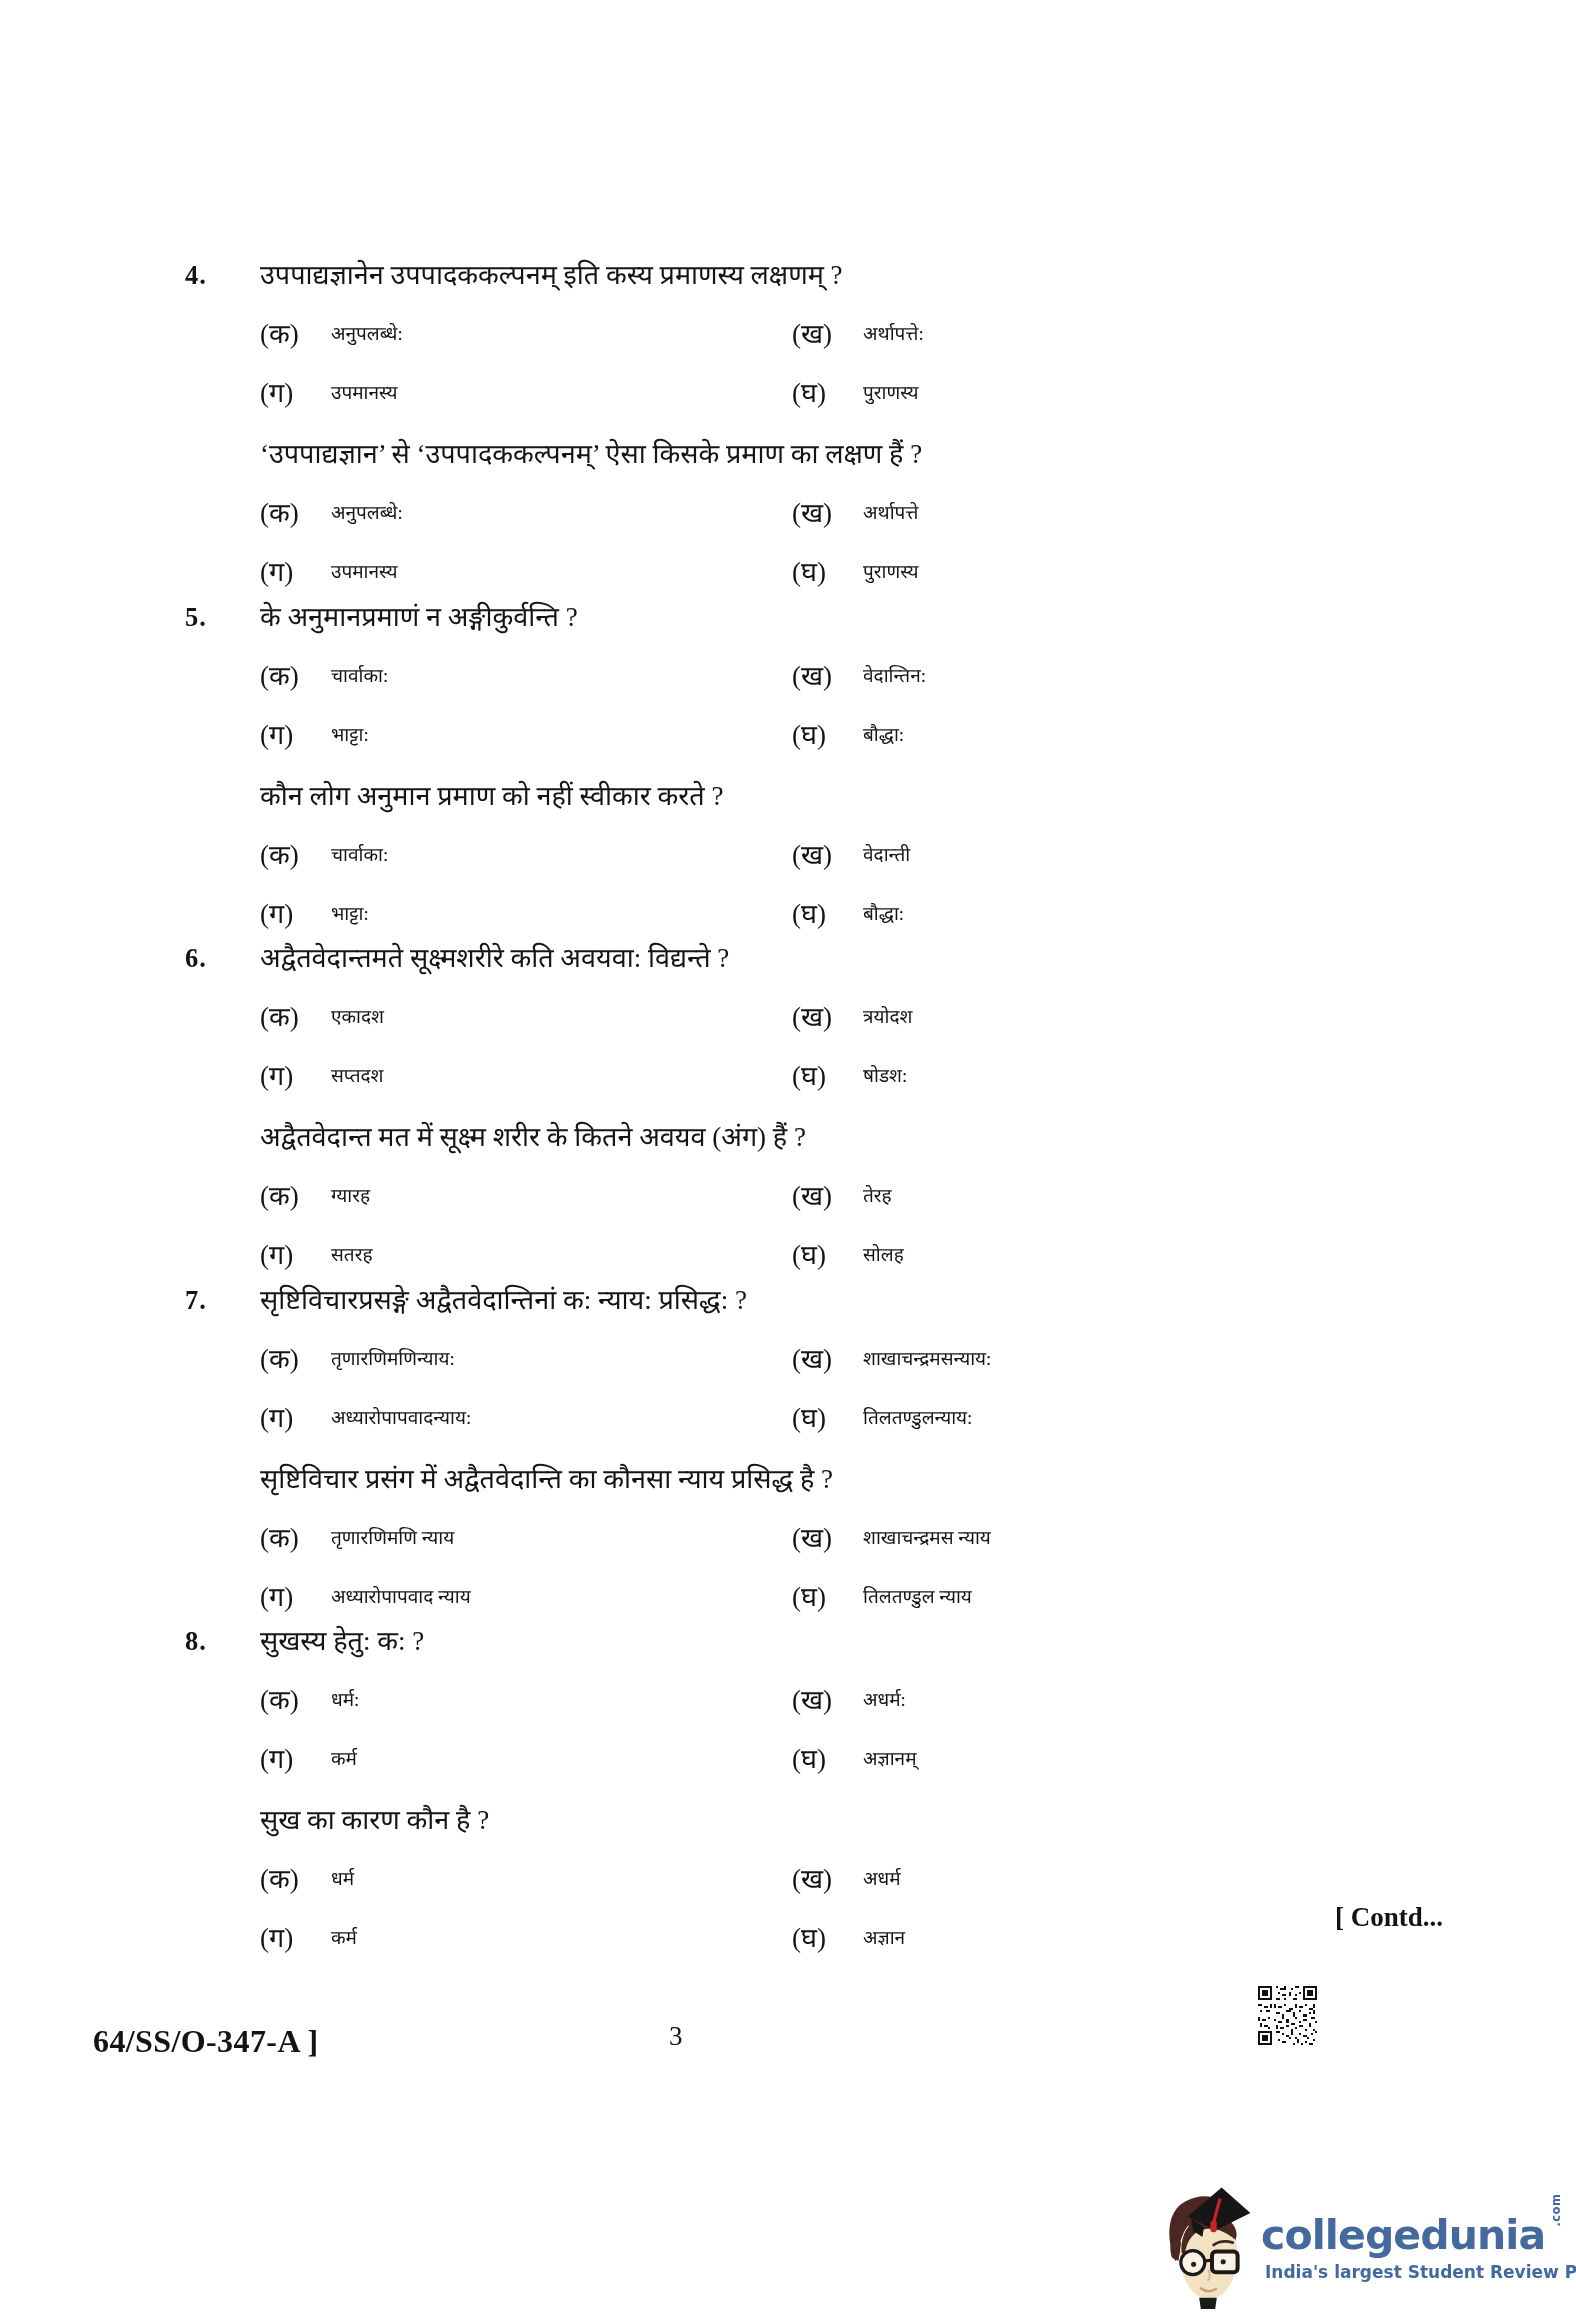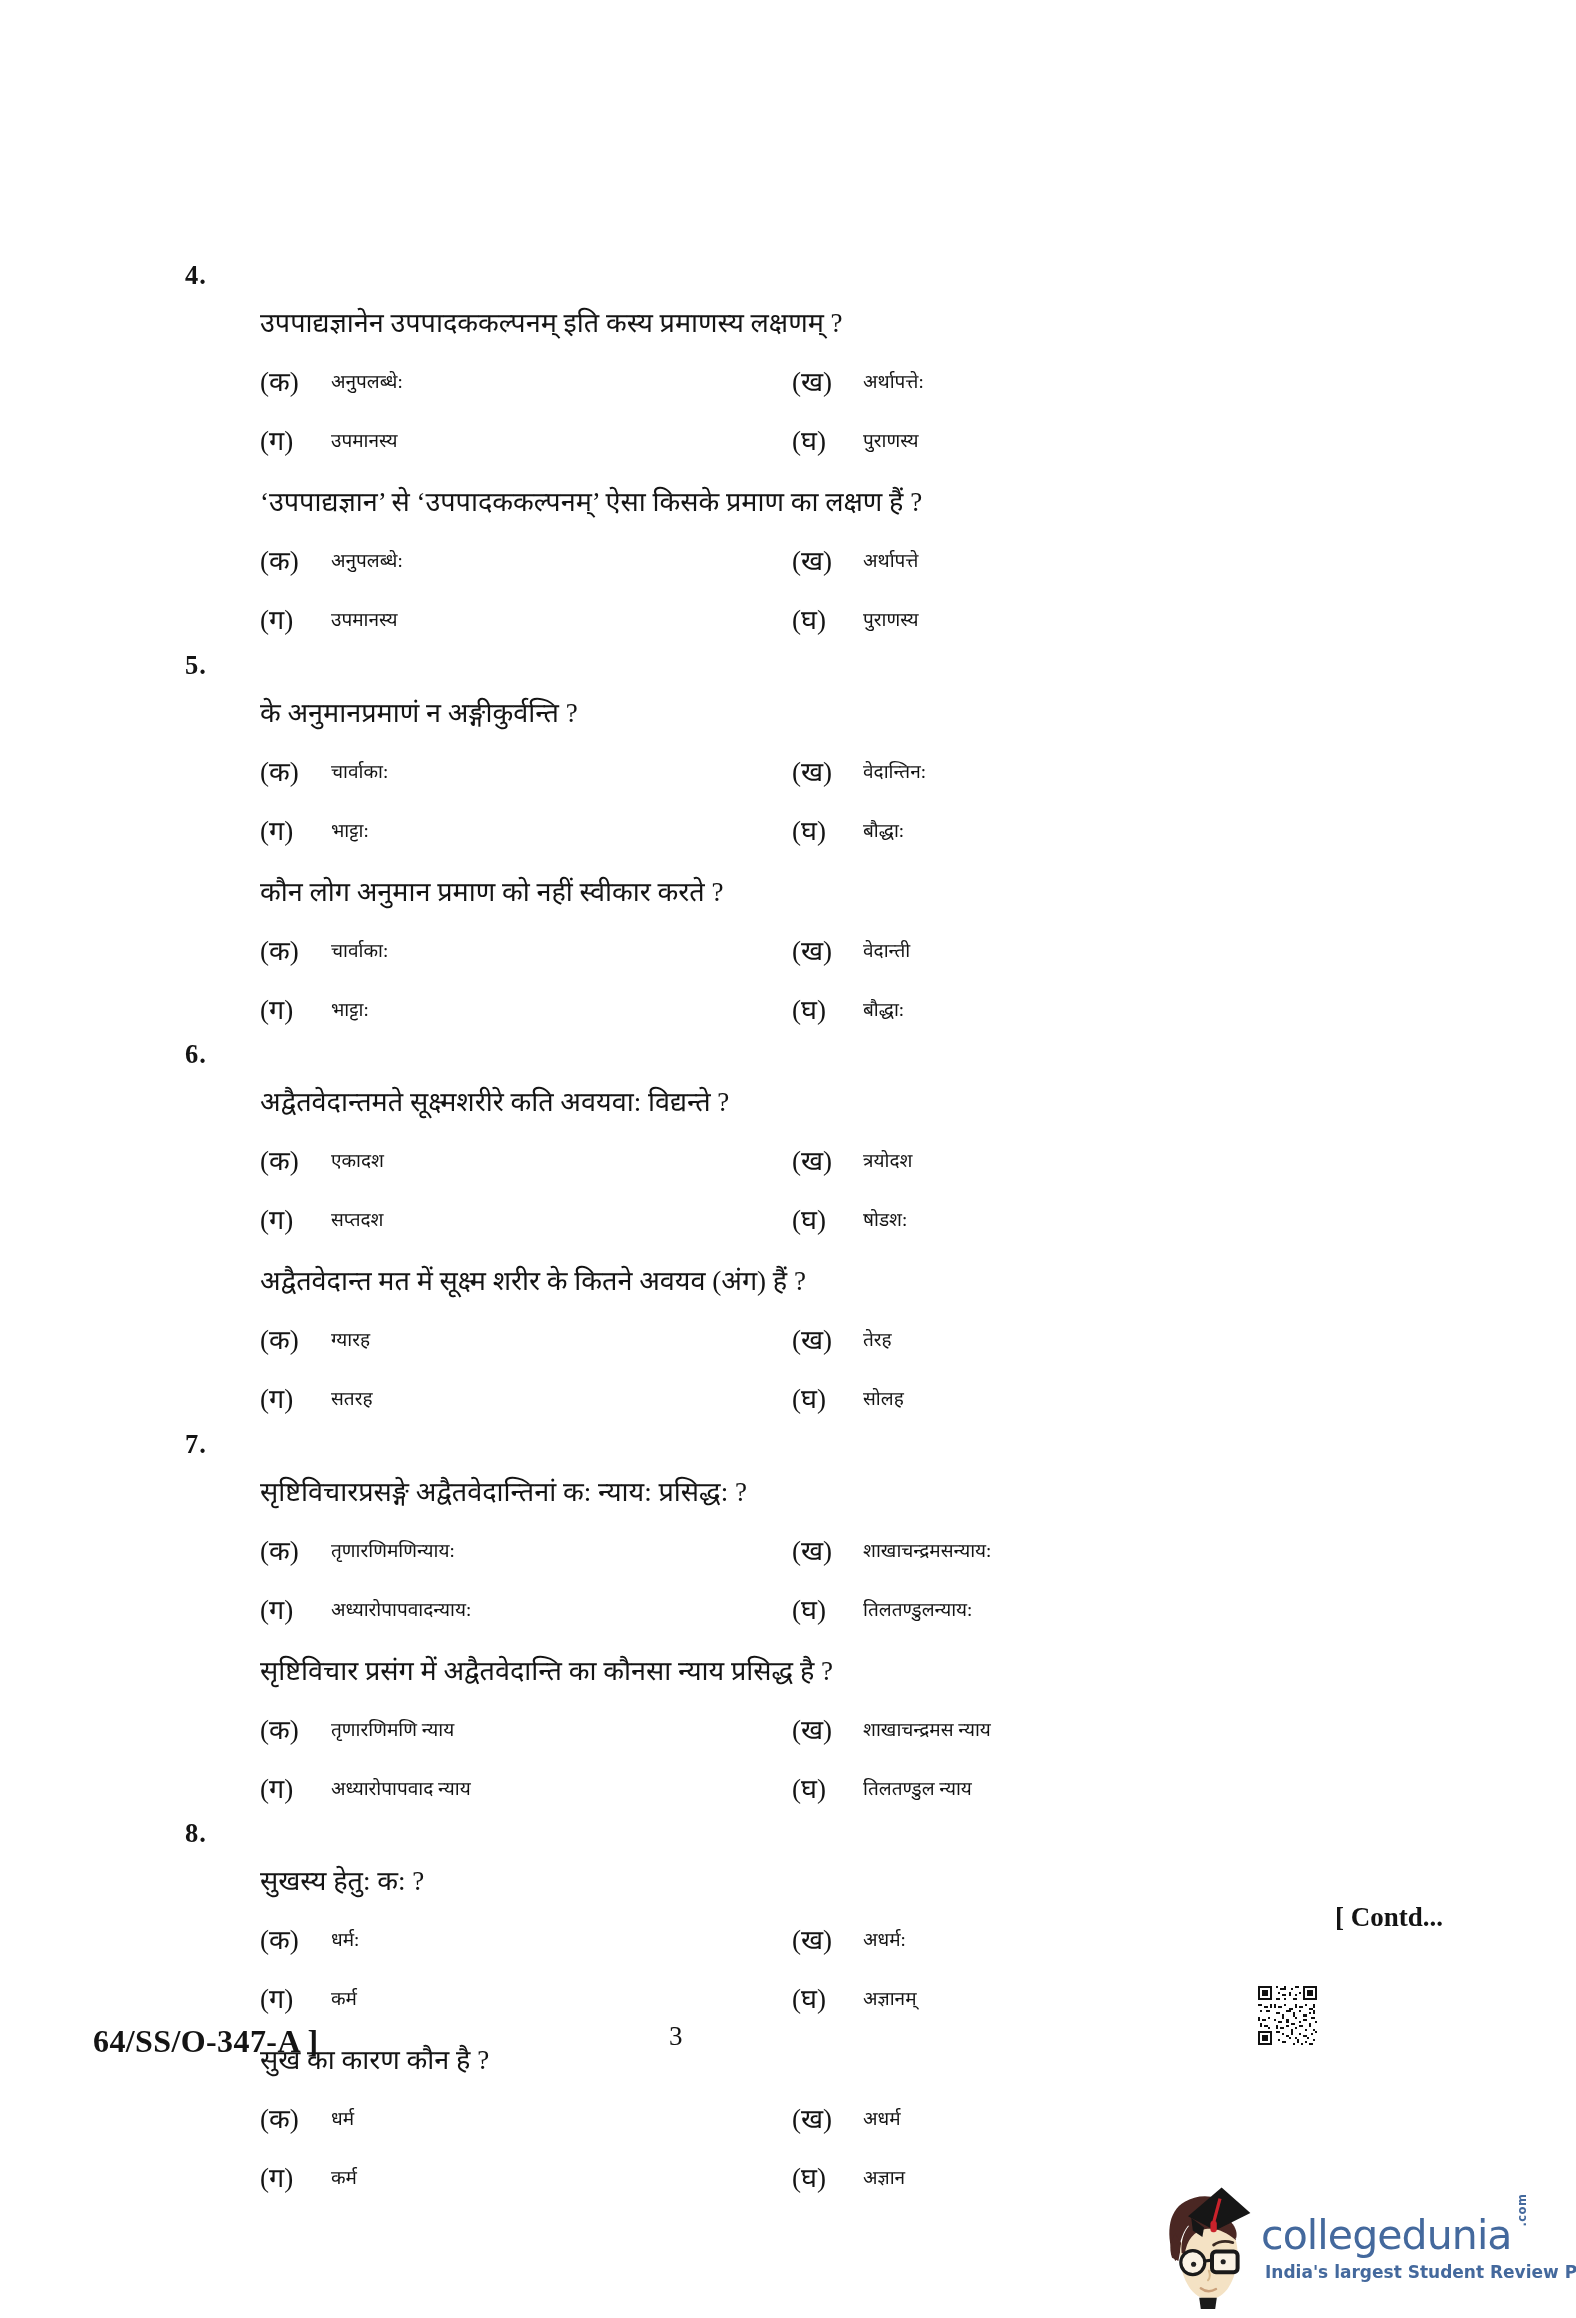--- a/index.html
+++ b/index.html
@@ -23,21 +23,20 @@
   .q-line { display:flex; align-items:flex-start; }
   .q-num {
     width:75px; flex:0 0 75px;
     font-weight:bold; font-size:26.5px; line-height:34px;
     letter-spacing:0.9px;
   }
   .q-body { flex:1; }
   .q-text {
     font-size:27px; line-height:34px;
     white-space:nowrap;
-    margin-top:48px;
   }
   .q-text.hindi { margin-top:27px; }
   .opt-row { display:flex; margin-top:25px; }
   .opt { display:flex; }
   .opt.opt1 { width:532px; flex:0 0 532px; }
   .opt-label { width:71px; flex:0 0 71px; font-size:27px; line-height:34px; }
   .opt-text { font-size:19px; line-height:34px; white-space:nowrap; }
 
   .footer-left {
     position:absolute; left:93px; top:2023px;
@@ -52,21 +51,21 @@
     font-weight:bold; font-size:27px;
   }
   .qr { position:absolute; left:1258px; top:1986px; width:59px; height:59px; }
   .qr svg { width:100%; height:100%; shape-rendering:crispEdges; }
 
   .branding { position:absolute; left:1148px; top:2163px; width:428px; height:155px; }
   .mascot { position:absolute; left:16px; top:17.7px; width:88px; height:138px; }
   .logo-line { position:absolute; left:113px; top:51px; display:flex; align-items:flex-start; }
   .logo-text {
     font-family:"DejaVu Sans","Liberation Sans",sans-serif;
-    font-weight:normal; font-size:41px; letter-spacing:-0.9px;
+    font-weight:bold; font-size:41px; letter-spacing:-0.9px;
     color:#44699D; line-height:42px;text-align:center;
   }
   .logo-com {
     font-family:"DejaVu Sans","Liberation Sans",sans-serif;
     font-weight:bold; font-size:11.5px; color:#44699D;
     transform:rotate(-90deg) translateX(-12.4px);
     transform-origin:left top;
     margin-left:3.5px; letter-spacing:0.4px;
   }
   .tagline {

